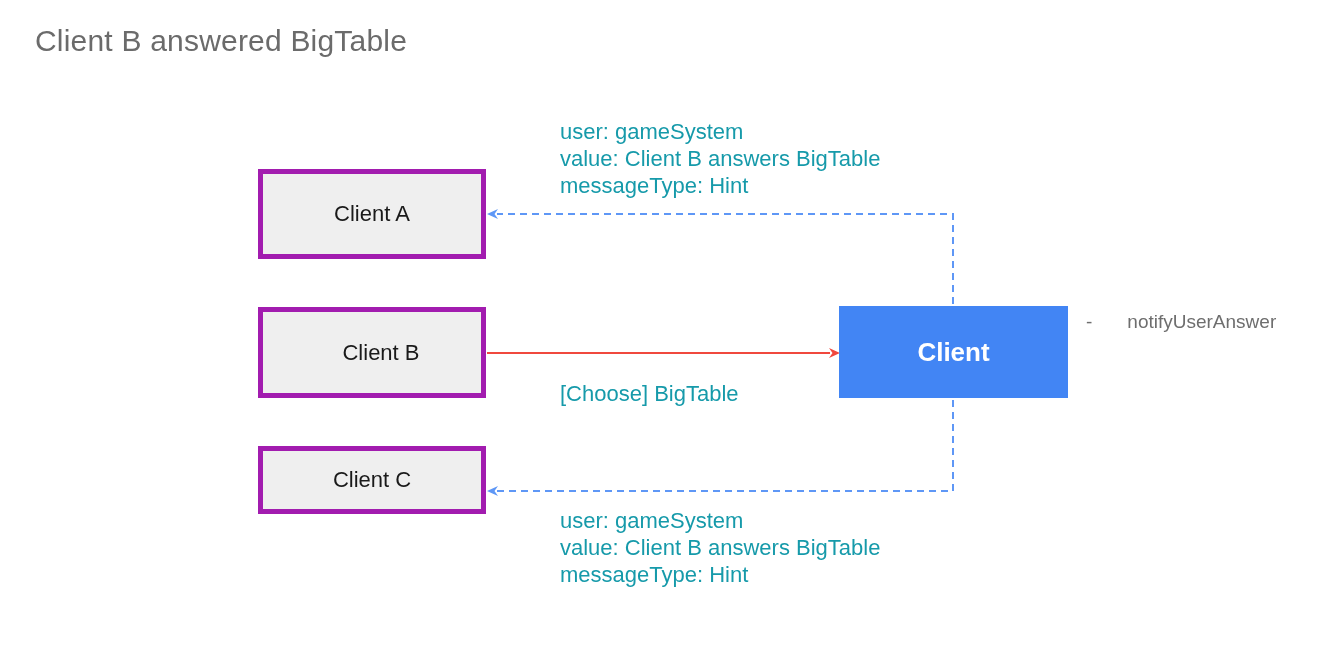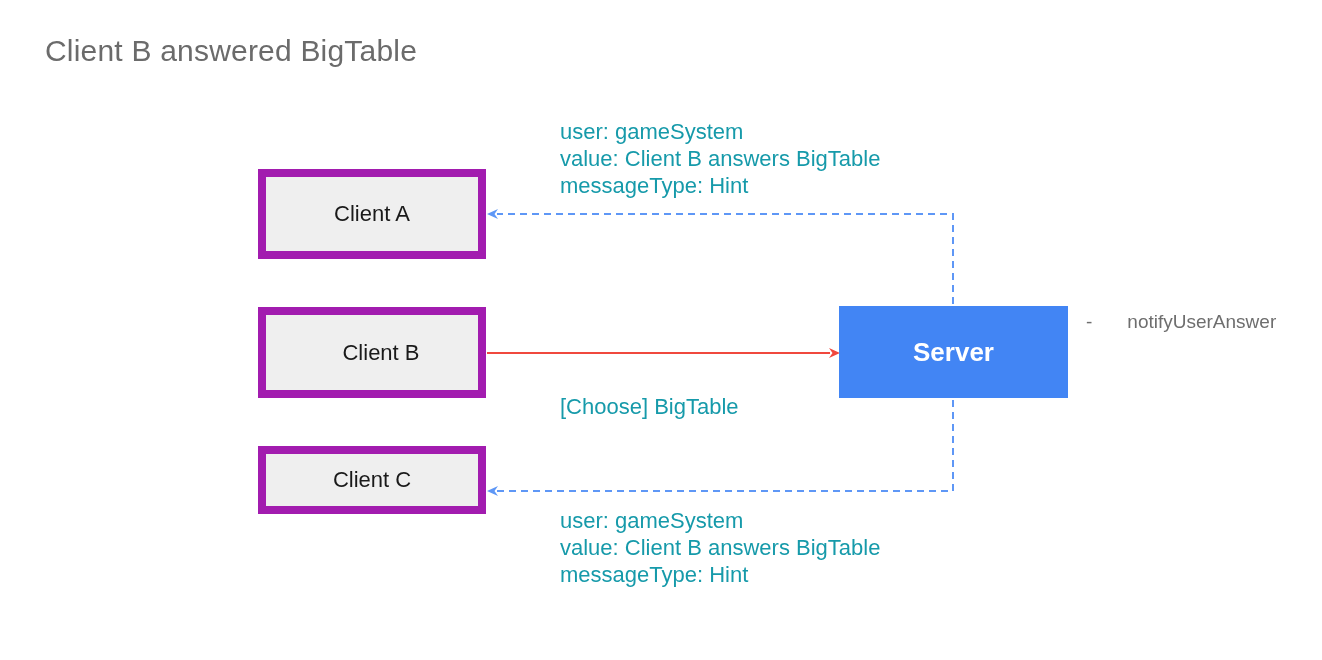--- a/index.html
+++ b/index.html
@@ -12,37 +12,37 @@
     position: relative;
     width: 1322px;
     height: 660px;
     background: #ffffff;
     overflow: hidden;
   }
   .title {
     position: absolute;
     left: 35px;
     top: 24px;
-    margin: 10px;
+    margin: 0;
     font-size: 30px;
     font-weight: 400;
     color: #6b6b6b;
     letter-spacing: 0.2px;
   }
   .wires {
     position: absolute;
     left: 0;
     top: 0;
     pointer-events: none;
   }
   .node {
     position: absolute;
     box-sizing: border-box;
     background: #efefef;
-    border: 8px solid #a21caf;
+    border: 5px solid #a21caf;
     display: flex;
     align-items: center;
     justify-content: center;
     font-size: 22px;
     color: #1a1a1a;
   }
   .node-client-a { left: 258px; top: 169px; width: 228px; height: 90px; }
   .node-client-b { left: 258px; top: 307px; width: 228px; height: 91px; padding-left: 18px; }
   .node-client-c { left: 258px; top: 446px; width: 228px; height: 68px; }
   .node-server {
@@ -54,21 +54,21 @@
     font-size: 26px;
   }
   .msg {
     position: absolute;
     color: #169aaa;
     font-size: 22px;
     line-height: 27px;
     white-space: nowrap;
   }
   .msg-top { left: 560px; top: 118px; }
-  .msg-choose { left: 560px; top: 383px; line-height: 22px; margin-top: 13px; }
+  .msg-choose { left: 560px; top: 383px; line-height: 22px; }
   .msg-bottom { left: 560px; top: 507px; }
   .note {
     position: absolute;
     left: 1086px;
     top: 311px;
     display: flex;
     gap: 35px;
     color: #6e6e6e;
     font-size: 19px;
     white-space: nowrap;
@@ -104,21 +104,21 @@
 
   <div class="node node-client-b">
     <span>Client B</span>
   </div>
 
   <div class="node node-client-c">
     <span>Client C</span>
   </div>
 
   <div class="node node-server">
-    <span>Server</span>
+    <span>Client</span>
   </div>
 
   <div class="msg msg-top">
     <div>user: gameSystem</div>
     <div>value: Client B answers BigTable</div>
     <div>messageType: Hint</div>
   </div>
 
   <div class="msg msg-choose">[Choose] BigTable</div>
 

